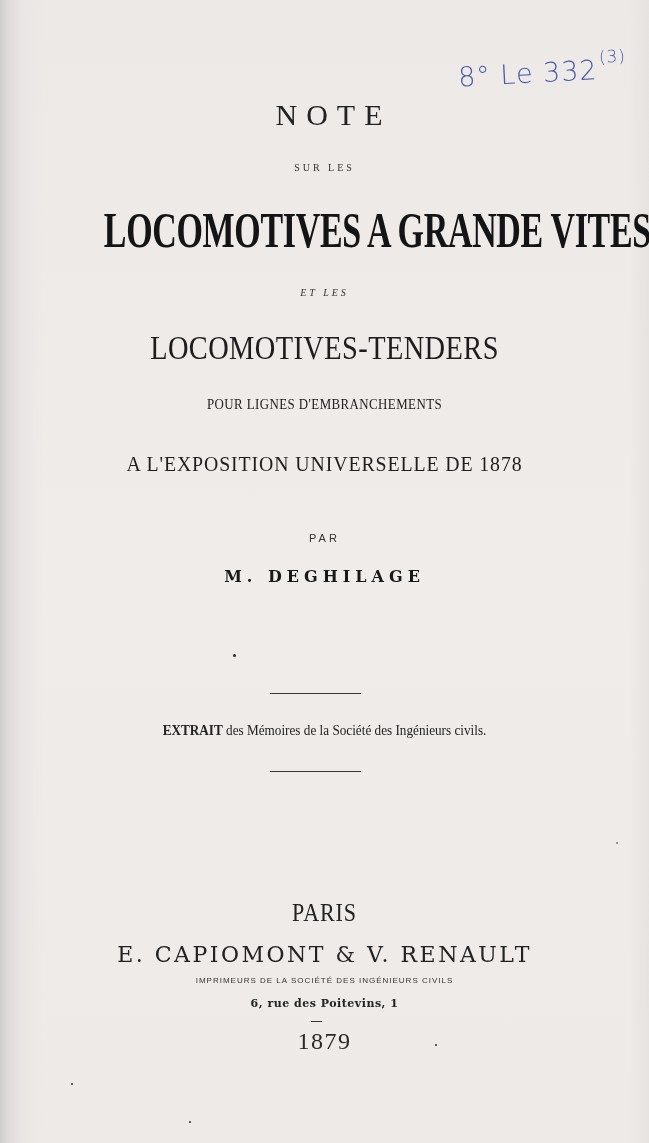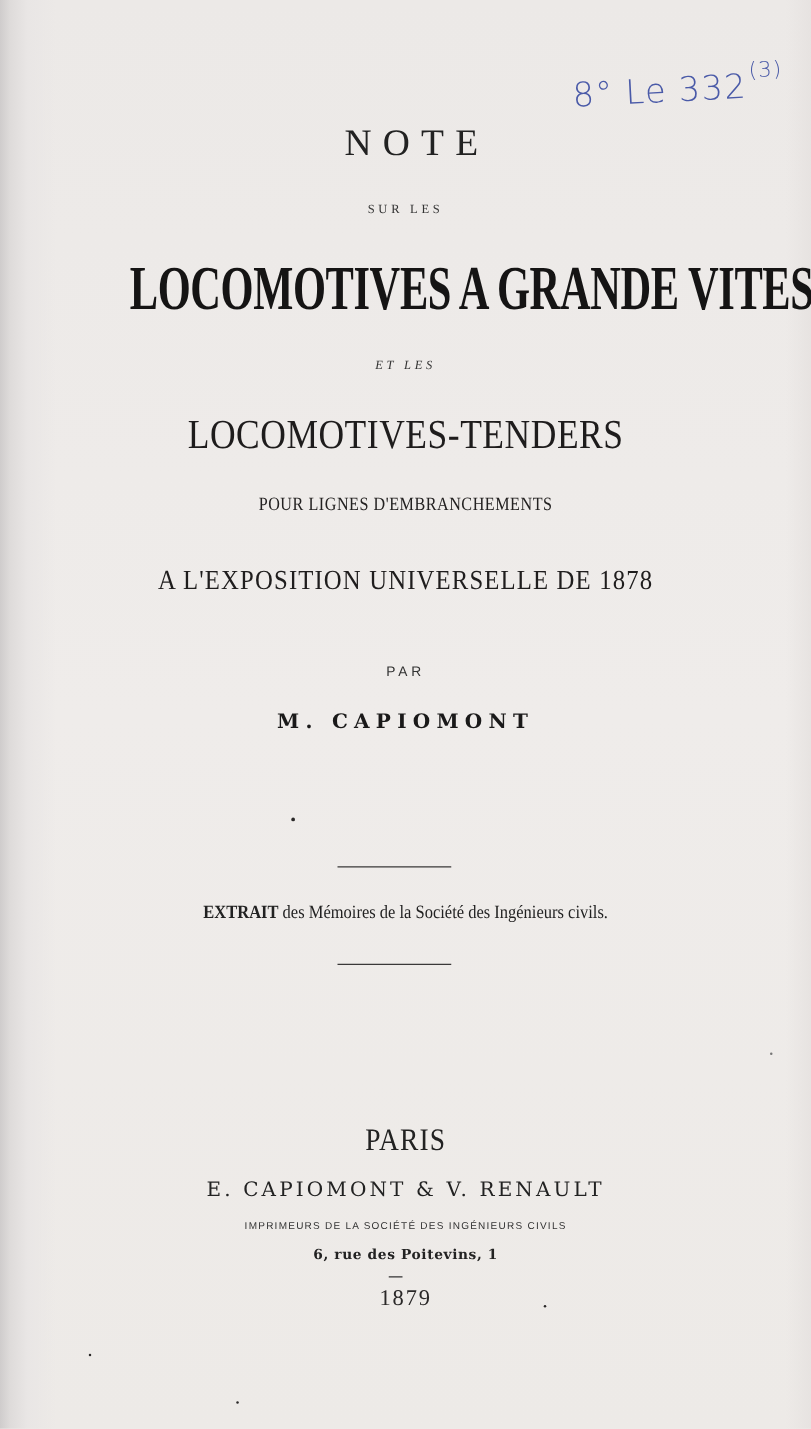--- a/index.html
+++ b/index.html
@@ -141,21 +141,21 @@
       font-family: "Liberation Serif", serif;
       font-size: 25px;
       transform: scaleX(0.88);
       transform-origin: 50% 0;
       color: #222;
       letter-spacing: 1px;
     }
     .publisher {
       top: 942px;
       font-family: "DejaVu Serif", serif;
-      font-size: 16px;
+      font-size: 22px;
       letter-spacing: 2.5px;
       color: #222;
     }
     .imprimeurs {
       top: 976px;
       font-family: Liberation Sans, sans-serif;
       font-size: 8px;
       letter-spacing: 1px;
       color: #333;
     }
@@ -171,21 +171,21 @@
       position: absolute;
       left: 311px;
       top: 1021px;
       width: 11px;
       height: 1px;
       background: #333;
     }
     .year {
       top: 1028px;
       font-family: "Liberation Serif", serif;
-      font-size: 18px;
+      font-size: 24px;
       letter-spacing: 1.5px;
       color: #2a2828;
     }
     .speck {
       position: absolute;
       width: 3px; height: 3px;
       border-radius: 50%;
       background: #2a2828;
     }
   </style>
@@ -199,21 +199,21 @@
   </div>
 
   <div class="line note">NOTE</div>
   <div class="line small-caps sur-les">SUR LES</div>
   <div class="line title-main">LOCOMOTIVES A GRANDE VITESSE</div>
   <div class="line small-caps et-les">ET LES</div>
   <div class="line title-tenders">LOCOMOTIVES-TENDERS</div>
   <div class="line pour">POUR LIGNES D'EMBRANCHEMENTS</div>
   <div class="line exposition">A L'EXPOSITION UNIVERSELLE DE 1878</div>
   <div class="line par">PAR</div>
-  <div class="line author">M. CAPIOMONT</div>
+  <div class="line author">M. DEGHILAGE</div>
 
   <div class="rule rule-1"></div>
   <div class="line extrait">
     <b>EXTRAIT</b><span> des Mémoires de la Société des Ingénieurs civils.</span>
   </div>
   <div class="rule rule-2"></div>
 
   <div class="line paris">PARIS</div>
   <div class="line publisher">E. CAPIOMONT &amp; V. RENAULT</div>
   <div class="line imprimeurs">IMPRIMEURS DE LA SOCIÉTÉ DES INGÉNIEURS CIVILS</div>

